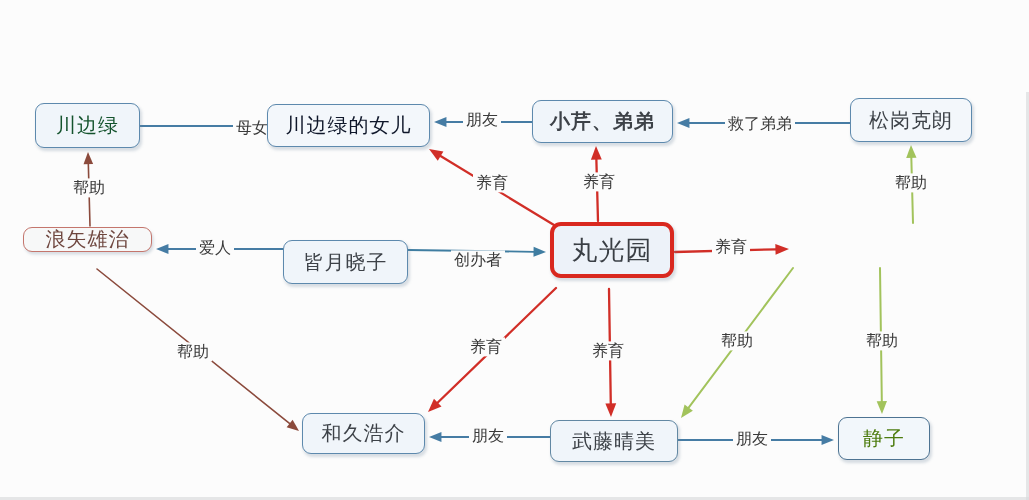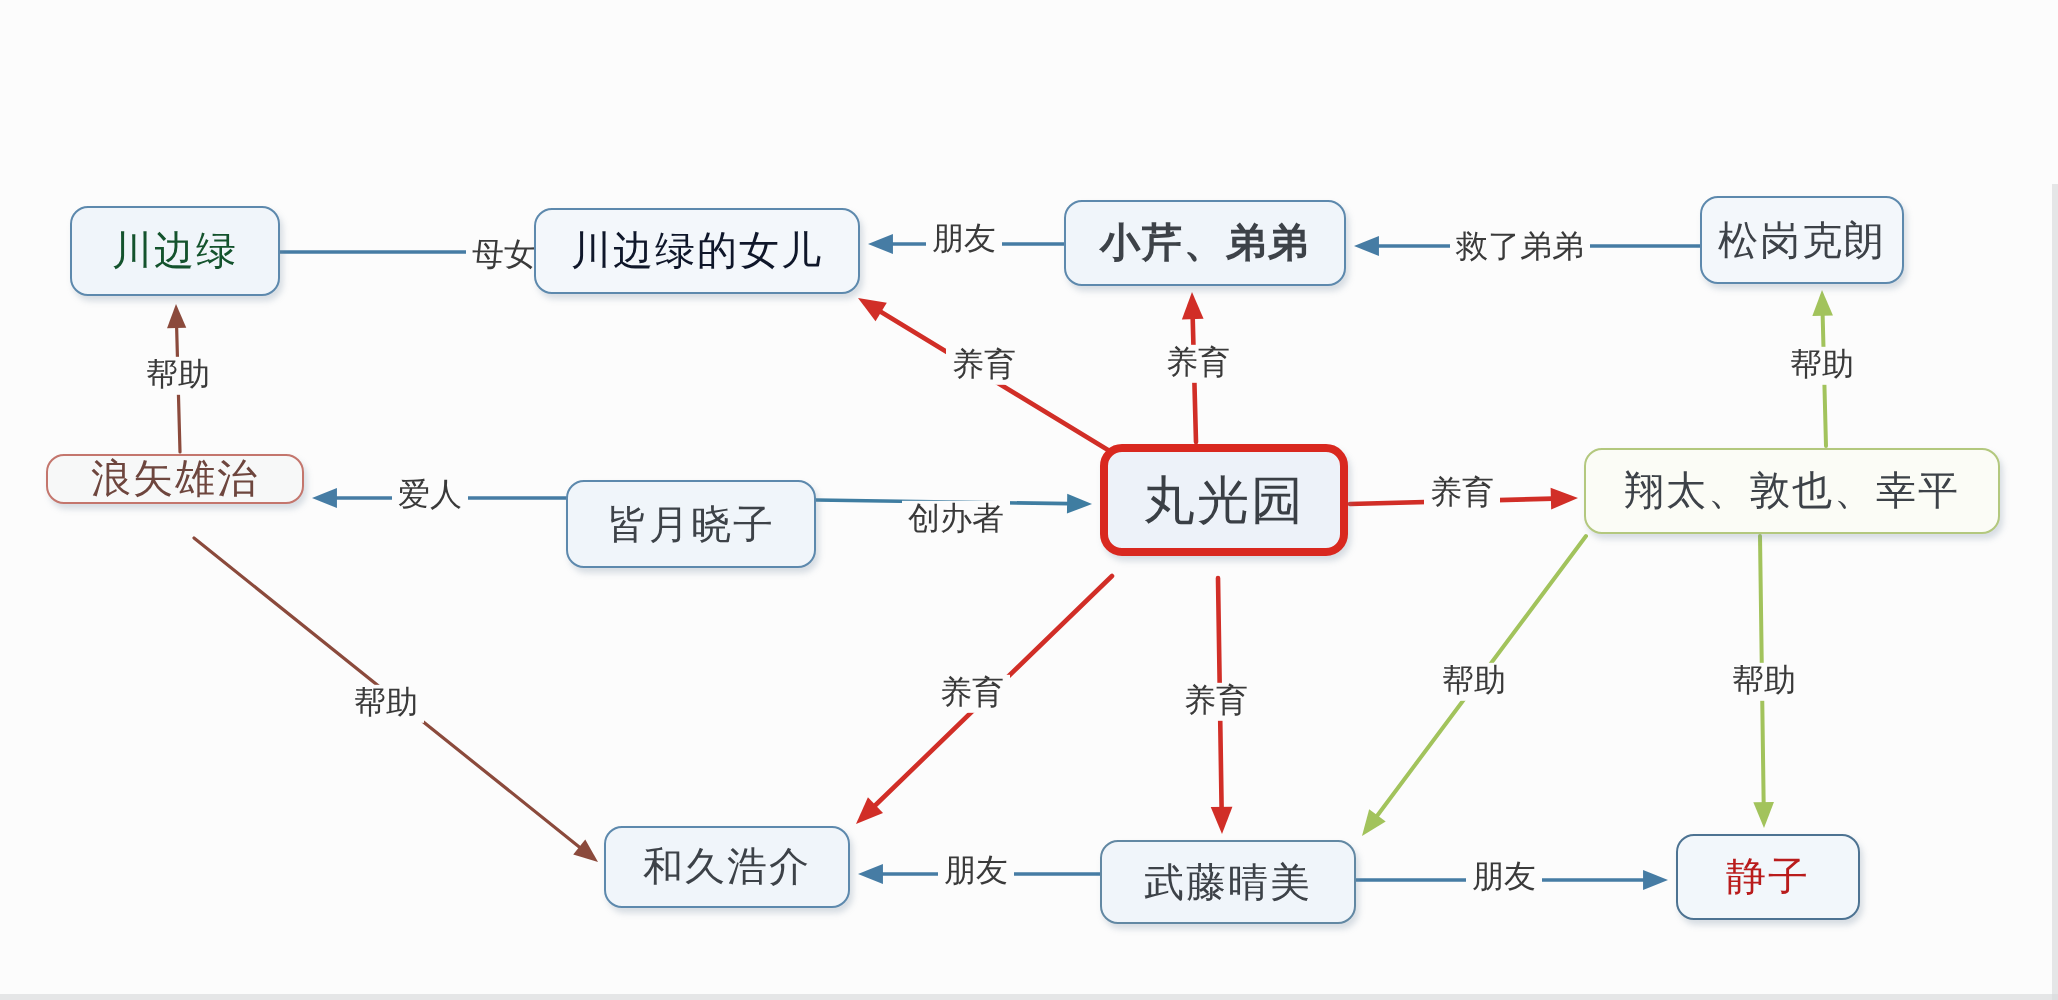--- a/index.html
+++ b/index.html
@@ -93,21 +93,20 @@
     <div class="edge-label" style="left: 608px; top: 351px;">养育</div>
     <div class="edge-label" style="left: 911px; top: 183px;">帮助</div>
     <div class="edge-label" style="left: 737px; top: 341px;">帮助</div>
     <div class="edge-label" style="left: 882px; top: 341px;">帮助</div>
     <div class="edge-label" style="left: 193px; top: 352px;">帮助</div>
     <div class="edge-label" style="left: 488px; top: 436px;">朋友</div>
     <div class="edge-label" style="left: 752px; top: 439px;">朋友</div>
     <div class="node" style="left: 35px; top: 103px; width: 105px; height: 45px; border-color: rgb(93, 137, 173); border-width: 1.6px; background: rgb(240, 245, 250); font-size: 20px; color: #14532d;">川边绿</div>
     <div class="node" style="left: 267px; top: 104px; width: 163px; height: 43px; border-color: rgb(93, 137, 173); border-width: 1.6px; background: rgb(243, 247, 251); font-size: 20px; color: #0f172a;">川边绿的女儿</div>
     <div class="node" style="left: 532px; top: 100px; width: 141px; height: 43px; border-color: rgb(93, 137, 173); border-width: 1.6px; background: rgb(240, 245, 250); font-size: 20px; color: rgb(61, 66, 72); font-weight: bold;">小芹、弟弟</div>
-    <div class="node" style="left: 850px; top: 98px; width: 102px; height: 44px; border-color: rgb(93, 137, 173); border-width: 1.6px; background: rgb(243, 247, 251); font-size: 20px; color: rgb(61, 66, 72);">松岗克朗</div>
+    <div class="node" style="left: 850px; top: 98px; width: 122px; height: 44px; border-color: rgb(93, 137, 173); border-width: 1.6px; background: rgb(243, 247, 251); font-size: 20px; color: rgb(61, 66, 72);">松岗克朗</div>
     <div class="node" style="left: 23px; top: 227px; width: 129px; height: 25px; border-color: rgb(196, 118, 109); border-width: 1.6px; background: rgb(247, 248, 248); font-size: 20px; color: rgb(110, 70, 62);">浪矢雄治</div>
     <div class="node" style="left: 283px; top: 228px; width: 125px; height: 44px; border-color: rgb(93, 137, 173); border-width: 1.6px; background: rgb(240, 245, 250); font-size: 20px; color: rgb(61, 66, 72); margin-top: 12px;">皆月晓子</div>
     <div class="node" style="left: 550px; top: 222px; width: 124px; height: 56px; border-color: rgb(217, 40, 31); border-width: 4.5px; background: rgb(237, 242, 249); font-size: 26px; color: rgb(58, 63, 69); border-radius: 11px;">丸光园</div>
-    <div class="node" style="left: 792px; top: 224px; width: 208px; height: 43px; border-color: rgb(179, 200, 126); border-width: 1.6px; background: rgb(251, 252, 246); font-size: 20px; color: rgb(61, 66, 72);">翔太、敦也、幸平</div>
     <div class="node" style="left: 302px; top: 413px; width: 123px; height: 41px; border-color: rgb(93, 137, 173); border-width: 1.6px; background: rgb(240, 245, 250); font-size: 20px; color: rgb(61, 66, 72);">和久浩介</div>
     <div class="node" style="left: 550px; top: 420px; width: 128px; height: 42px; border-color: rgb(98, 136, 163); border-width: 1.6px; background: rgb(240, 245, 250); font-size: 20px; color: rgb(61, 66, 72);">武藤晴美</div>
-    <div class="node" style="left: 838px; top: 417px; width: 92px; height: 43px; border-color: rgb(77, 115, 146); border-width: 1.7px; background: rgb(242, 247, 251); font-size: 20px; color: #b91c1c;">静子</div>
+    <div class="node" style="left: 838px; top: 417px; width: 92px; height: 43px; border-color: rgb(77, 115, 146); border-width: 1.7px; background: rgb(242, 247, 251); font-size: 20px; color: #4d7c0f;">静子</div>
   </div>
 
 </body></html>

